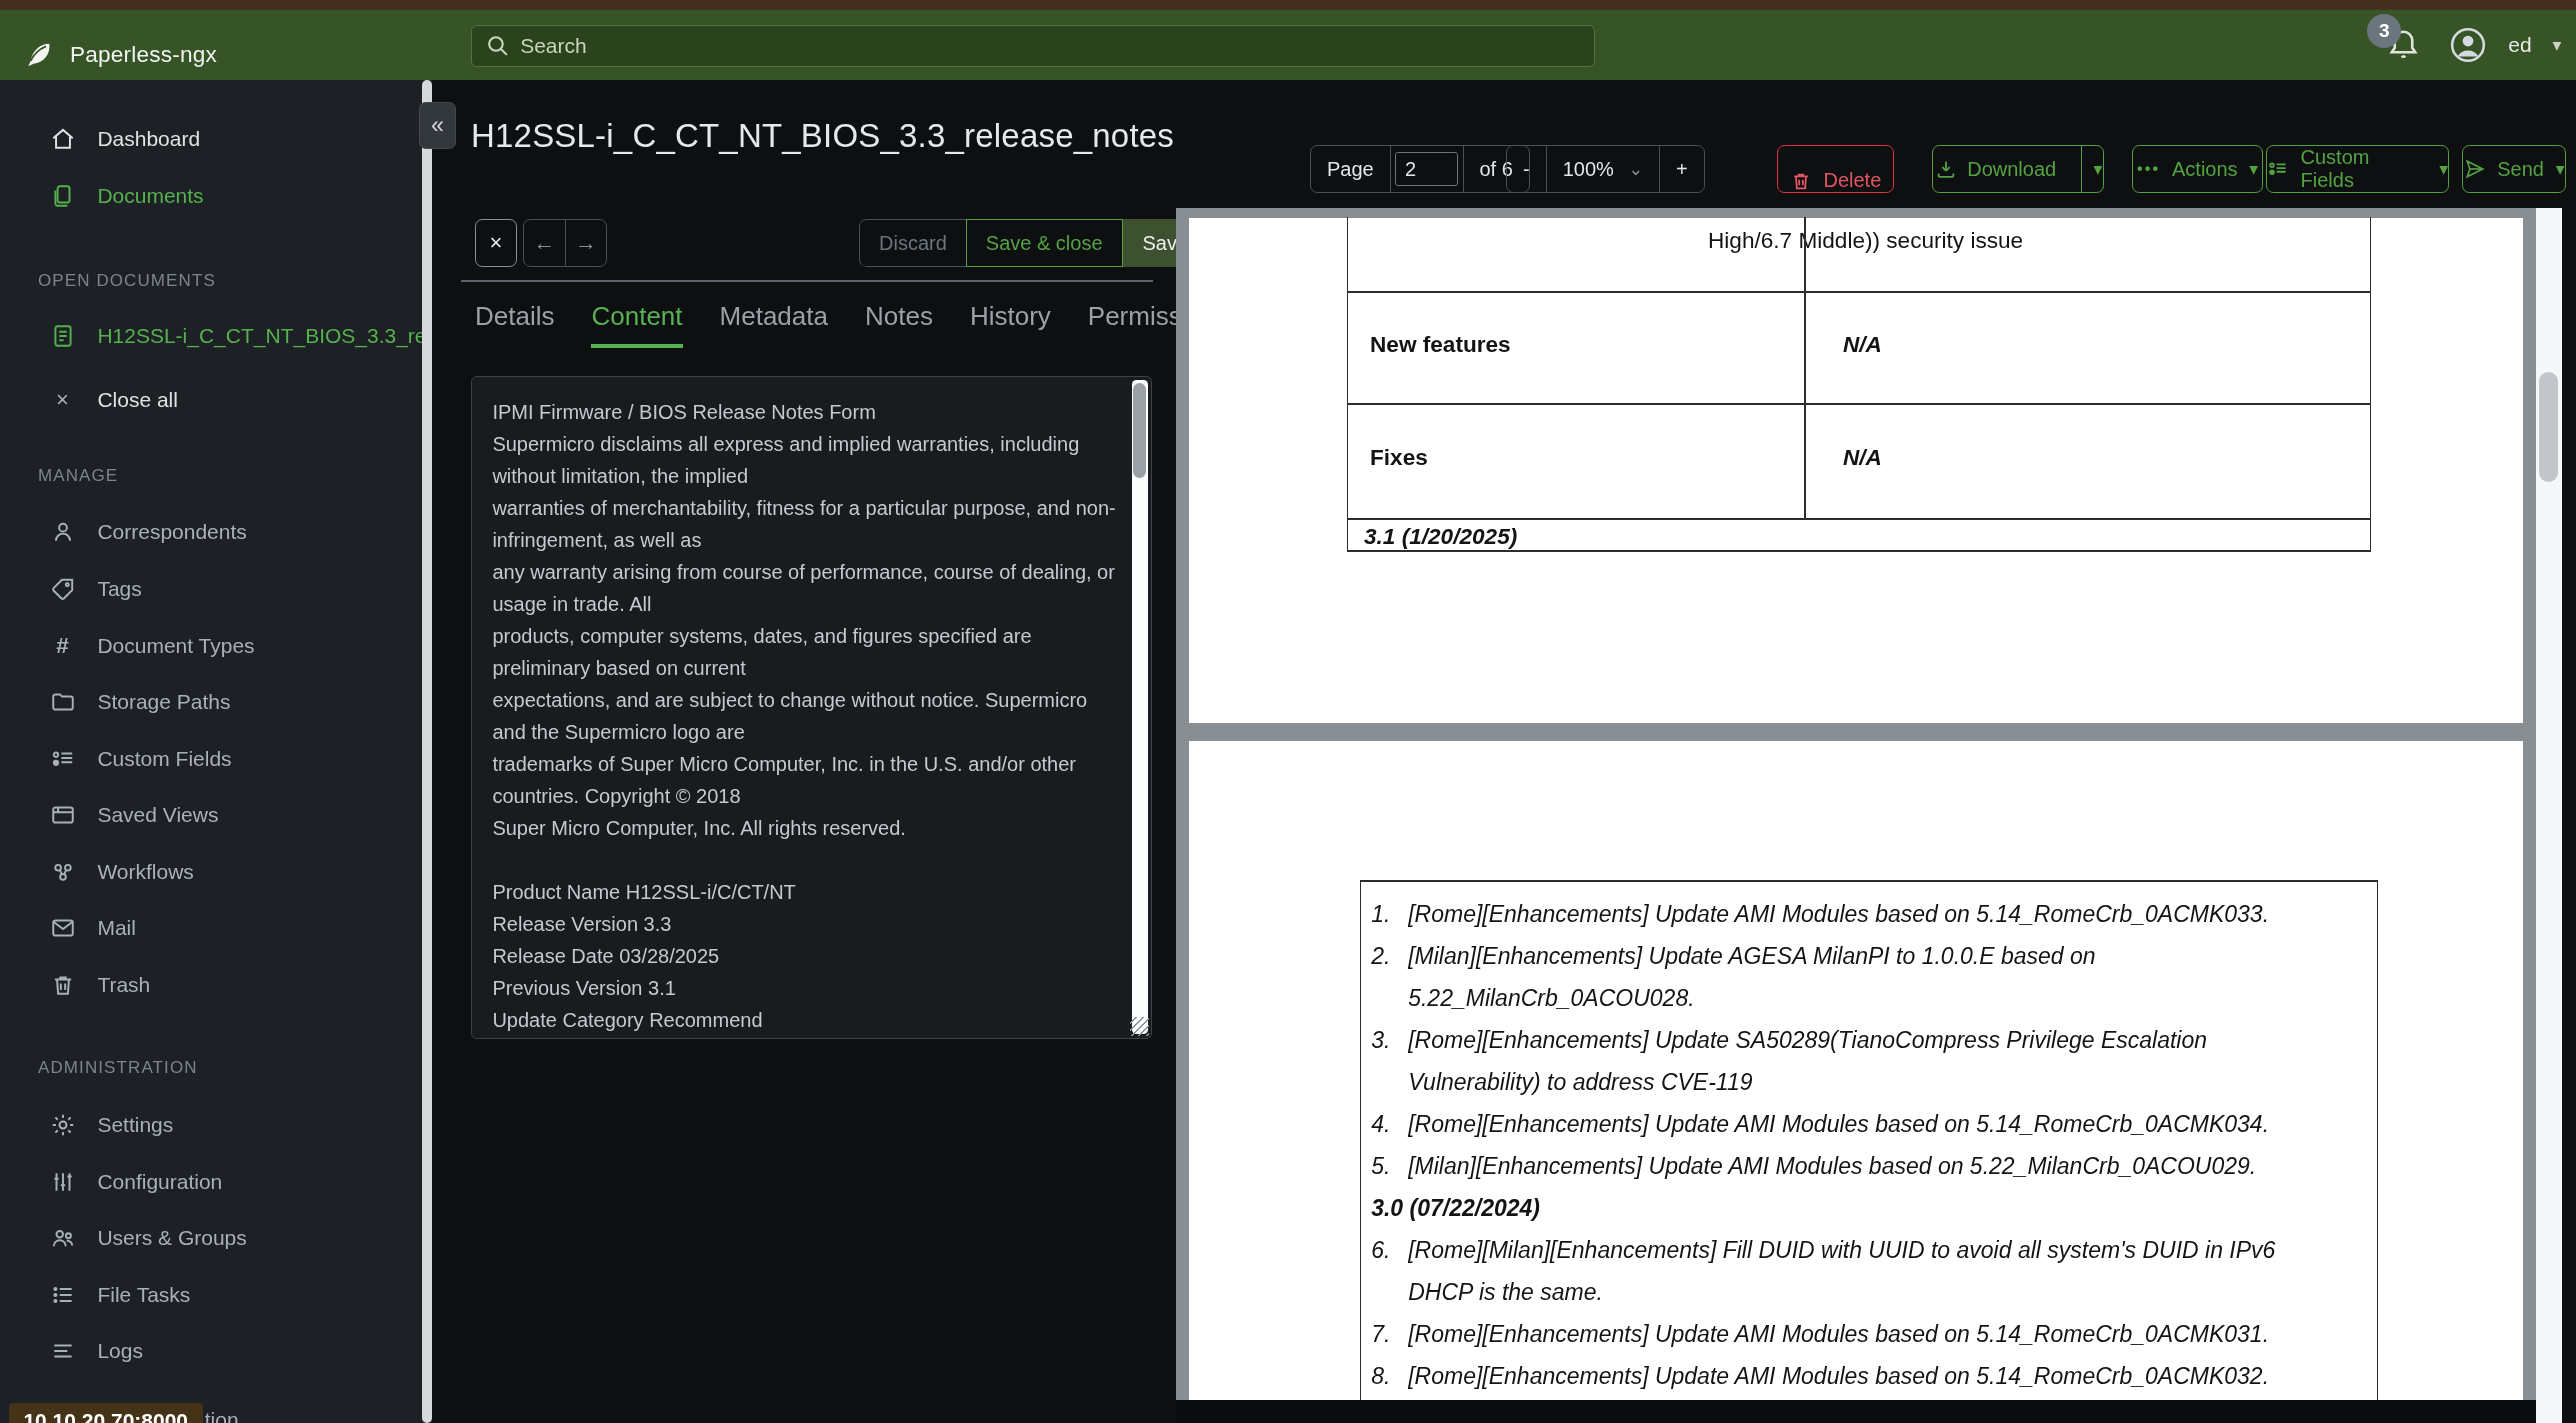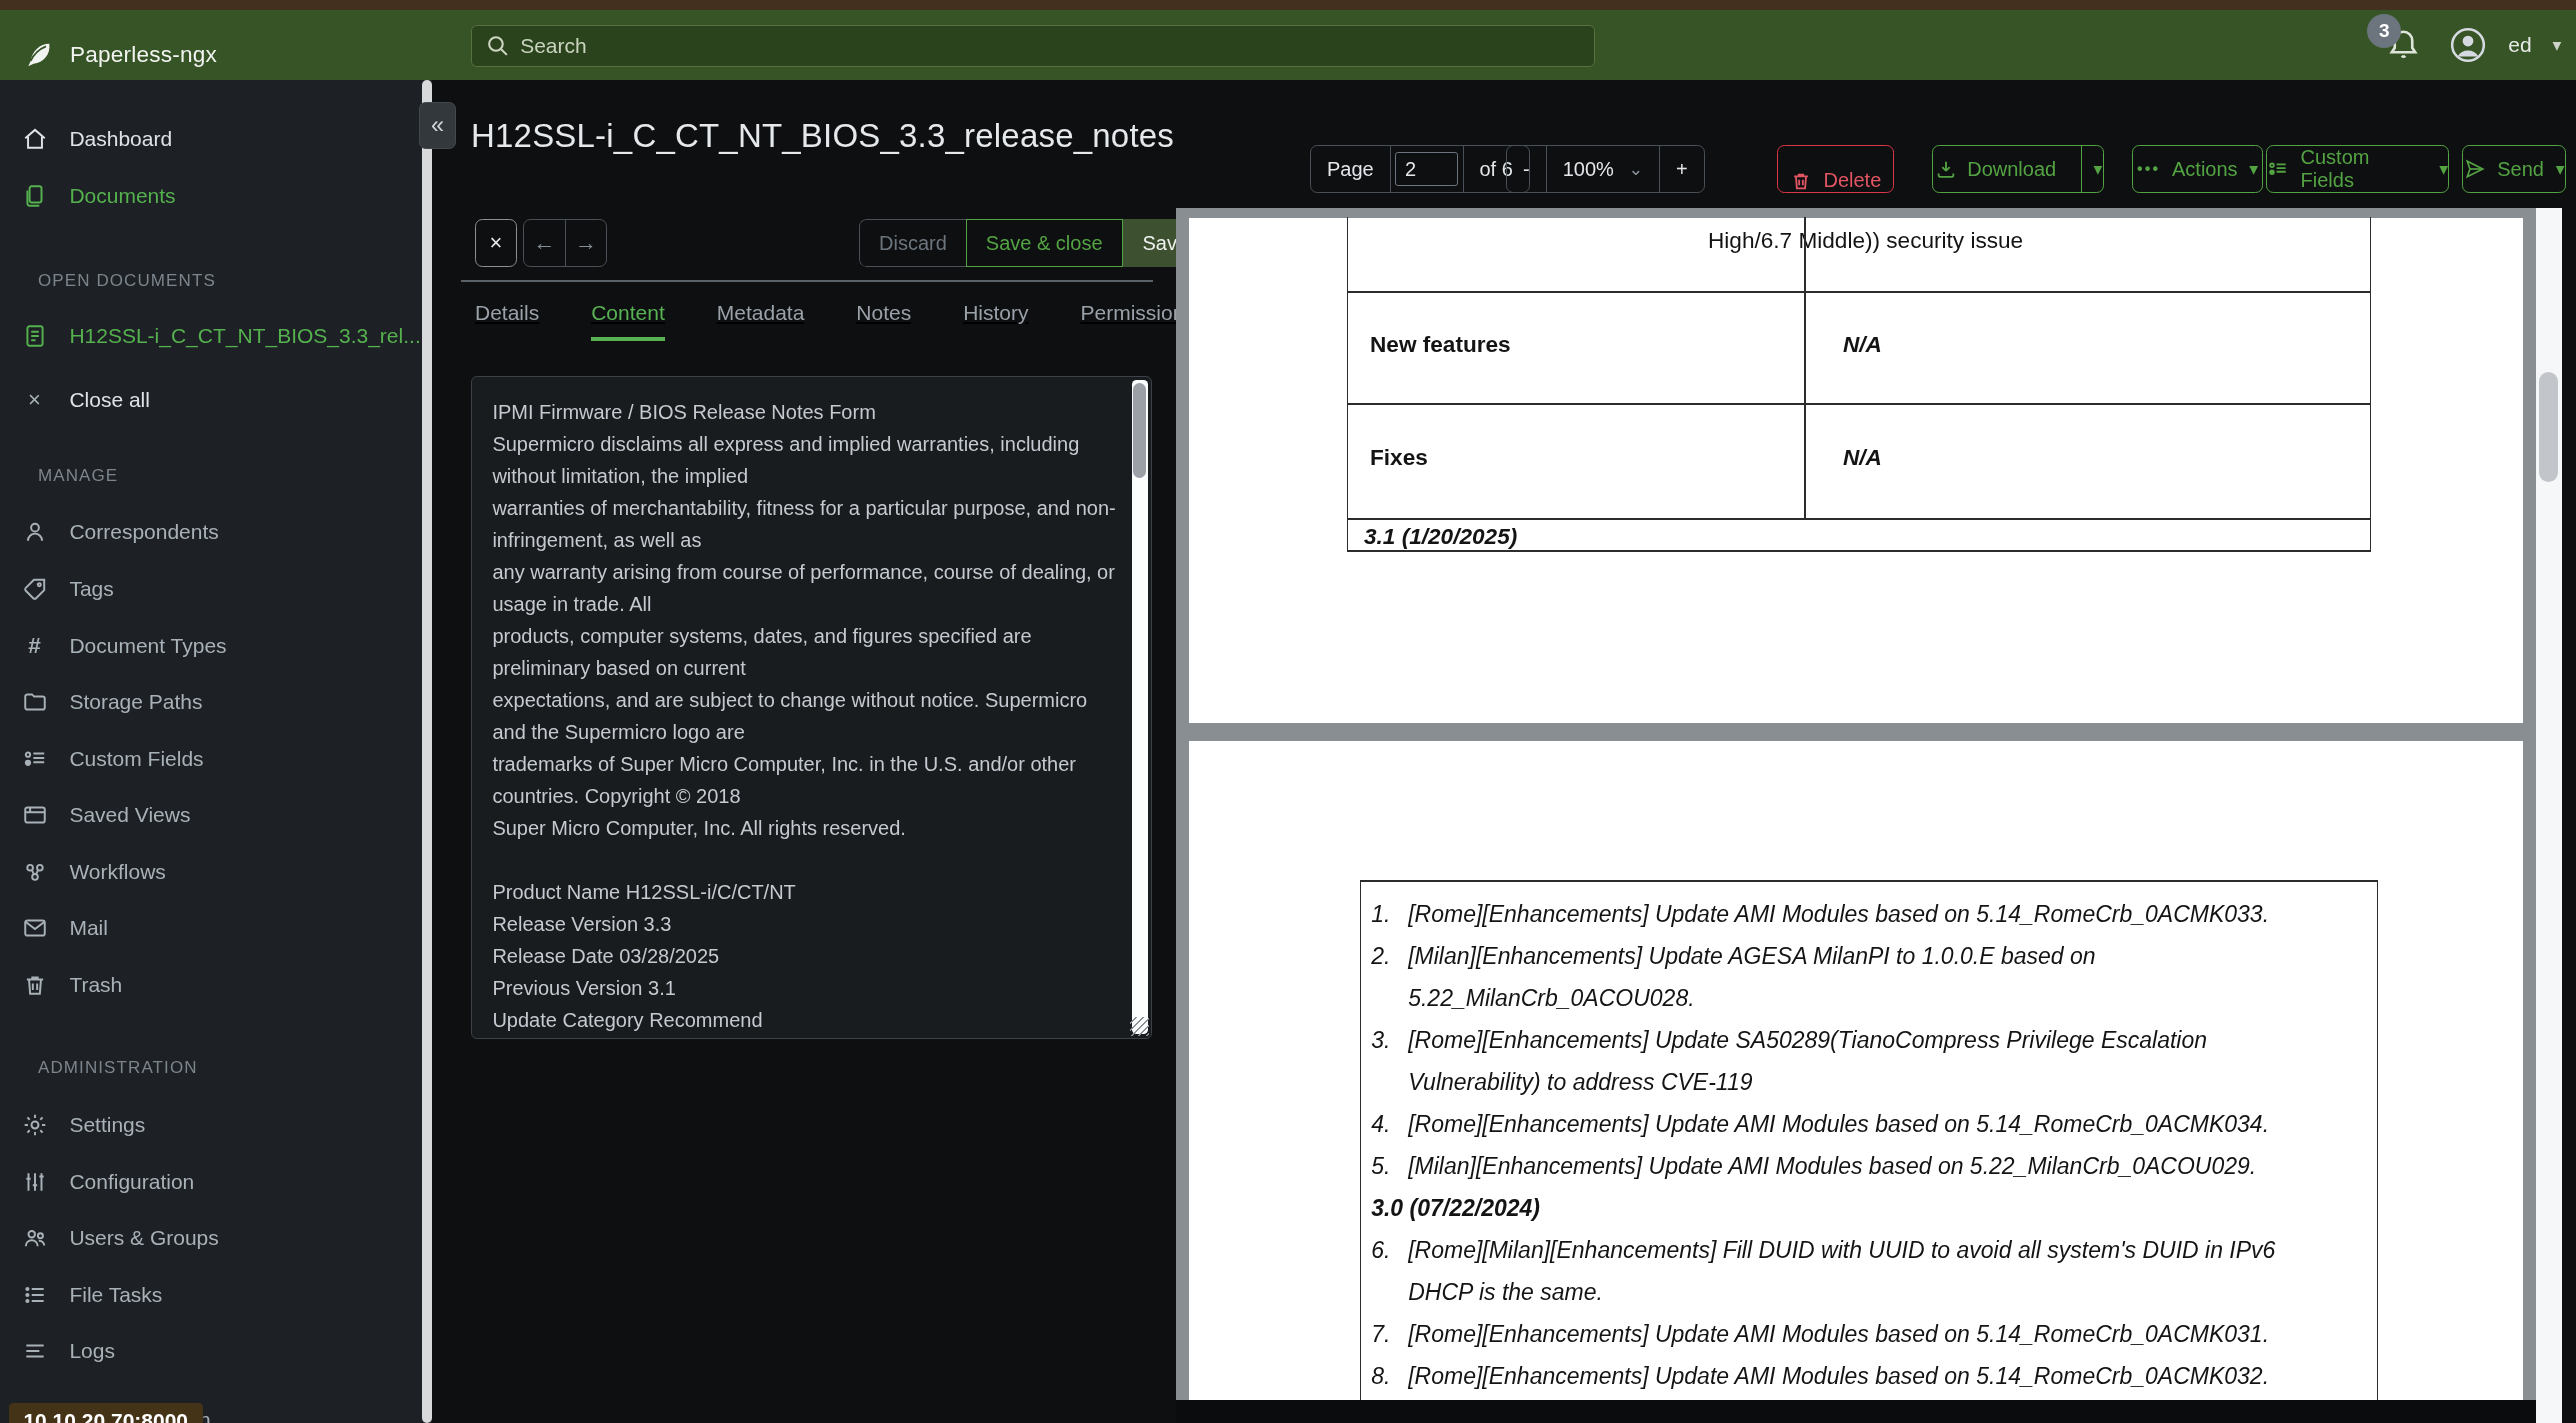--- a/index.html
+++ b/index.html
@@ -24,21 +24,21 @@
   .badge { position:absolute; left:-19px; top:-8.8px; width:34px; height:34px; border-radius:50%;
            background:#6c757d; color:#fff; font-size:19px; font-weight:700;
            display:flex; align-items:center; justify-content:center; }
   .user-cluster { display:flex; align-items:center; gap:21px; color:#e8ebe6; cursor:pointer; }
   .user-name { font-size:21px; }
   .caret { font-family:"DejaVu Sans", sans-serif; font-size:17.5px; color:#cdd3c8; }
 
   
   .sidebar { position:absolute; left:0; top:80px; width:432px; height:1343px; background:#1d2125; overflow:hidden; }
   .sidebar-scrollbar { position:absolute; right:0; top:0; width:10.2px; height:1343px; background:#d7d9db; border-radius:5.1px; }
-  .srow { position:absolute; left:20px; display:flex; align-items:center; gap:20.4px; height:42px;
+  .srow { position:absolute; left:48px; display:flex; align-items:center; gap:20.4px; height:42px;
           color:#a9b1b8; font-size:21px; cursor:pointer; white-space:nowrap; }
   .srow .ic { width:29px; display:flex; justify-content:center; color:#a9b1b8; }
   .srow.bright { color:#dfe3e7; } .srow.bright .ic { color:#dfe3e7; }
   .srow.green { color:#55b14e; } .srow.green .ic { color:#55b14e; }
   .shead { position:absolute; left:38px; color:#7c848c; font-size:17px; font-weight:400; letter-spacing:1.1px; }
   .hashglyph { font-size:22.6px; font-weight:700; }
   .collapse-btn { position:absolute; left:419px; top:102px; width:37px; height:47px; background:#33383d;
                   border:0.7px solid #44494e; border-radius:6.6px; color:#d2d6da; font-size:23.4px;
                   display:flex; align-items:center; justify-content:center; cursor:pointer; z-index:6; }
 
@@ -65,21 +65,21 @@
                 border-radius:7.3px; overflow:hidden; }
   .nav-arrows .tseg { color:#868e96; font-size:22px; width:41px; padding:0; }
   .savegroup { position:absolute; left:859px; top:219px; height:48px; display:flex; border-radius:7.3px;
                overflow:hidden; font-size:20px; }
   .sg-discard { border:1.5px solid #495057; border-right:none; border-radius:7.3px 0 0 7.3px; color:#6c757d;
                 display:flex; align-items:center; padding:0 19px; cursor:pointer; }
   .sg-saveclose { border:1.5px solid #54a343; color:#54a343; display:flex; align-items:center; padding:0 19px; cursor:pointer; }
   .sg-save { background:#3d5030; border:1.5px solid #3d5030; border-radius:0 7.3px 7.3px 0; color:#eef0ee;
              display:flex; align-items:center; padding:0 19px; cursor:pointer; }
   .pane-divider { position:absolute; left:461px; top:280px; width:692px; height:1.5px; background:#5a6168; }
-  .tabs { position:absolute; left:475px; top:301px; display:flex; gap:52px; font-size:21px;text-decoration:underline; }
+  .tabs { position:absolute; left:475px; top:301px; display:flex; gap:37px; font-size:26px; }
   .tab { color:#9aa1a8; padding-bottom:11.7px; cursor:pointer; }
   .tab.active { color:#58b254; border-bottom:4.4px solid #58b254; }
 
   .editor-wrap { position:absolute; left:471px; top:376px; width:681px; height:663px; }
   .editor-wrap textarea { width:100%; height:100%; background:#191c1f; border:1.5px solid #3c4248; border-radius:5.8px;
                           color:#c4cad0; font-size:20px; line-height:32px; padding:19px 35px 19px 20.4px;
                           font-family:"Liberation Sans", sans-serif; resize:none; overflow:hidden; outline:none; }
   .ed-scroll-track { position:absolute; right:4.4px; top:4.4px; width:16px; height:654px; background:#fbfcfc; border-radius:4.4px; }
   .ed-scroll-thumb { position:absolute; right:1.5px; top:2.9px; width:13px; height:95px; background:#9aa0a6; border-radius:6.6px; }
   .resize-handle { position:absolute; right:2.9px; bottom:2.9px; width:19px; height:19px;

